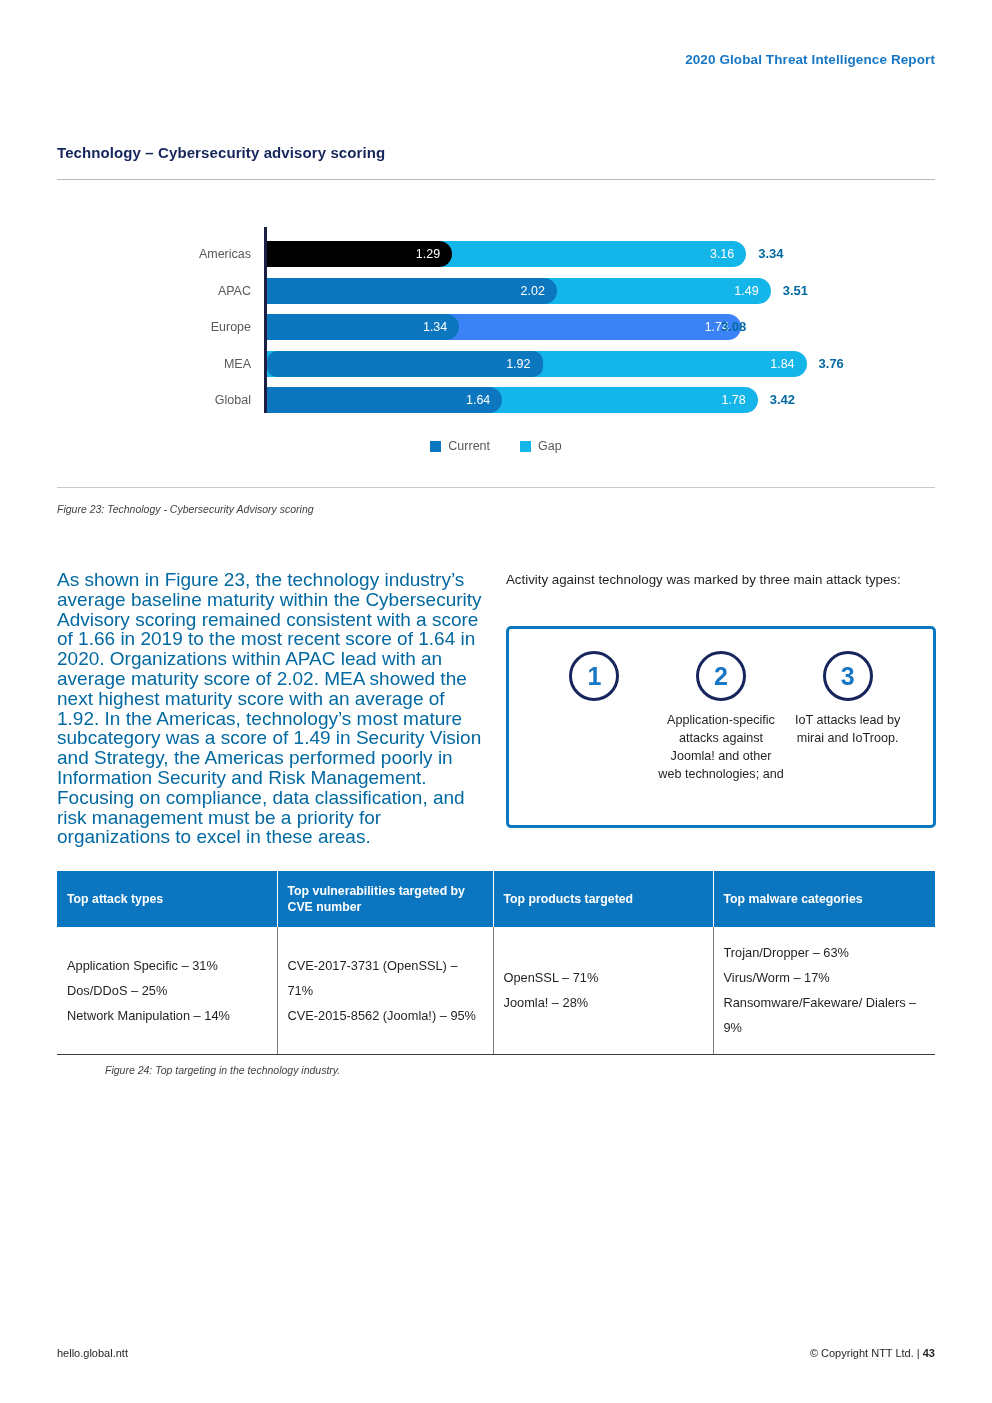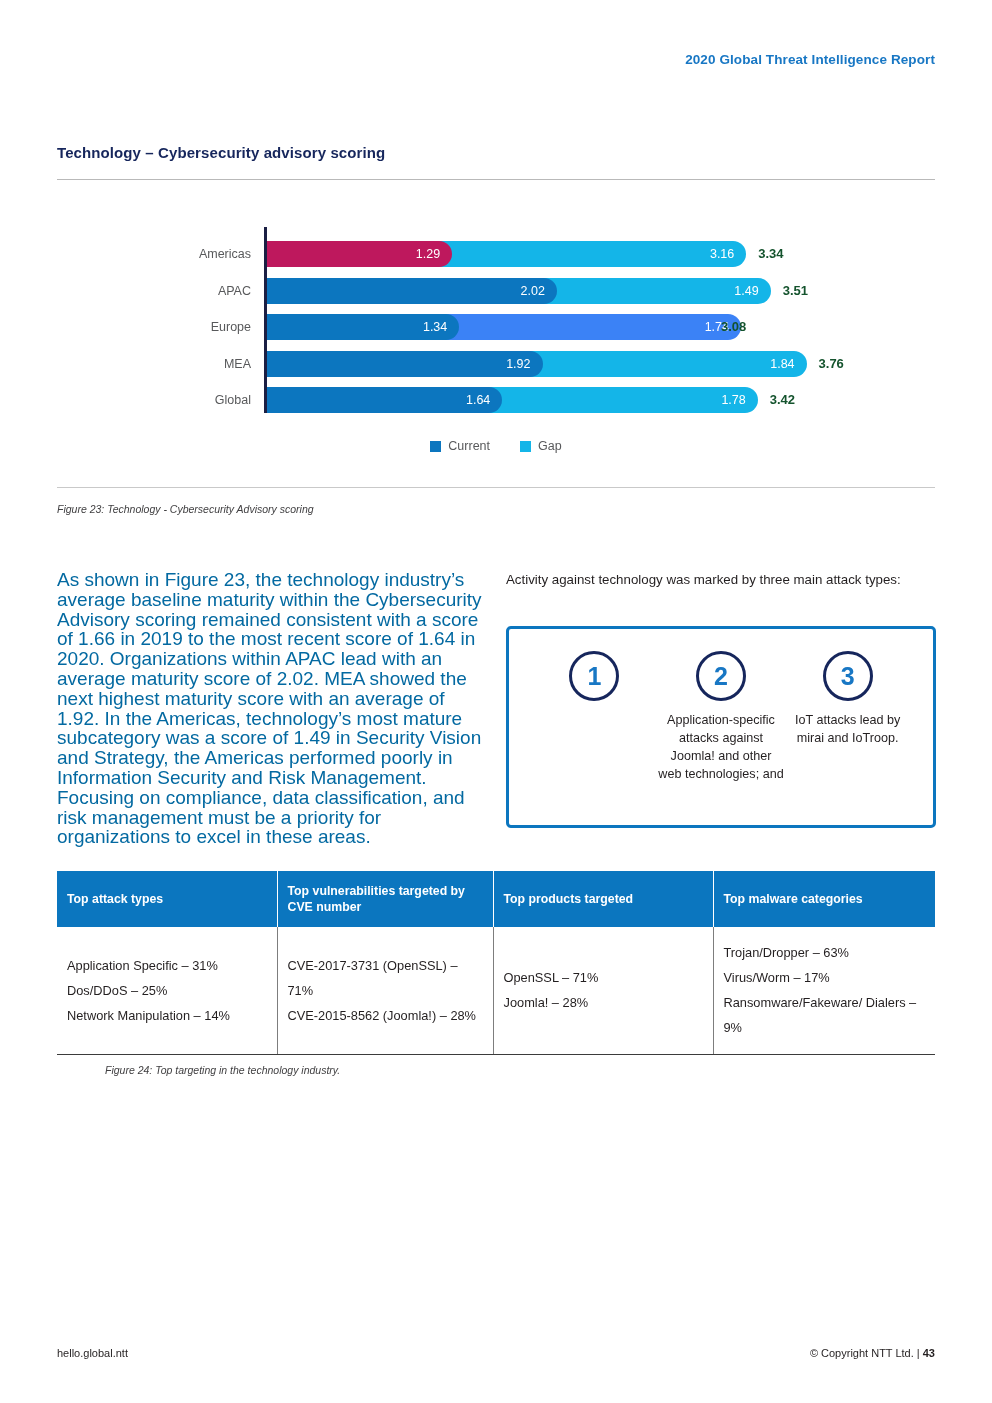--- a/index.html
+++ b/index.html
@@ -111,21 +111,21 @@
     color: #ffffff;
     right: 12px;
   }
   .total-val {
     position: absolute;
     top: 0;
     height: 26px;
     line-height: 26px;
     font-size: 13px;
     font-weight: bold;
-    color: #14532d;
+    color: #0369a1;
   }
 
   .legend {
     position: absolute;
     top: 229px;
     left: 0;
     width: 878px;
     display: flex;
     justify-content: center;
     gap: 30px;
@@ -280,21 +280,21 @@
 
 <div class="chart-area">
   <div class="axis-line"></div>
   <div class="chart-rows" id="chart-rows">
       <div class="bar-row" style="top: 17px; width: 878px;">
         <div class="cat-label">Americas</div>
         <div class="bar-wrap" style="width: 479.29px;">
           <div class="bar-gap" style="width: 479.29px; background: rgb(20, 181, 232);">
             <span class="bar-val">3.16</span>
           </div>
-          <div class="bar-current" style="width: 185.115px; background: #be185d; padding-left: 44px;">
+          <div class="bar-current" style="width: 185.115px; background: #000000; padding-left: 44px;">
             <span class="bar-val">1.29</span>
           </div>
         </div>
         <div class="total-val" style="left: 701.29px;">3.34</div>
       </div>
       <div class="bar-row" style="top: 53.6px; width: 878px;">
         <div class="cat-label">APAC</div>
         <div class="bar-wrap" style="width: 503.685px;">
           <div class="bar-gap" style="width: 503.685px; background: rgb(20, 181, 232);">
             <span class="bar-val">1.49</span>
@@ -316,21 +316,21 @@
           </div>
         </div>
         <div class="total-val" style="left: 663.98px;">3.08</div>
       </div>
       <div class="bar-row" style="top: 126.8px; width: 878px;">
         <div class="cat-label">MEA</div>
         <div class="bar-wrap" style="width: 539.56px;">
           <div class="bar-gap" style="width: 539.56px; background: rgb(20, 181, 232);">
             <span class="bar-val">1.84</span>
           </div>
-          <div class="bar-current" style="width: 275.52px; background: rgb(12, 118, 191);">
+          <div class="bar-current" style="width: 275.52px; background: rgb(12, 118, 191); border-radius: 10px;">
             <span class="bar-val">1.92</span>
           </div>
         </div>
         <div class="total-val" style="left: 761.56px;">3.76</div>
       </div>
       <div class="bar-row" style="top: 163.4px; width: 878px;">
         <div class="cat-label">Global</div>
         <div class="bar-wrap" style="width: 490.77px;">
           <div class="bar-gap" style="width: 490.77px; background: rgb(20, 181, 232);">
             <span class="bar-val">1.78</span>
@@ -392,21 +392,21 @@
   </thead>
   <tbody id="table-body">
       <tr>
         <td class="mid">
           <span class="cell-line">Application Specific – 31%</span>
           <span class="cell-line">Dos/DDoS – 25%</span>
           <span class="cell-line">Network Manipulation – 14%</span>
         </td>
         <td class="mid">
           <span class="cell-line">CVE-2017-3731 (OpenSSL) – 71%</span>
-          <span class="cell-line">CVE-2015-8562 (Joomla!) – 28%</span>
+          <span class="cell-line">CVE-2015-8562 (Joomla!) – 95%</span>
         </td>
         <td class="mid">
           <span class="cell-line">OpenSSL – 71%</span>
           <span class="cell-line">Joomla! – 28%</span>
         </td>
         <td class="mid">
           <span class="cell-line">Trojan/Dropper – 63%</span>
           <span class="cell-line">Virus/Worm – 17%</span>
           <span class="cell-line">Ransomware/Fakeware/ Dialers – 9%</span>
         </td>

